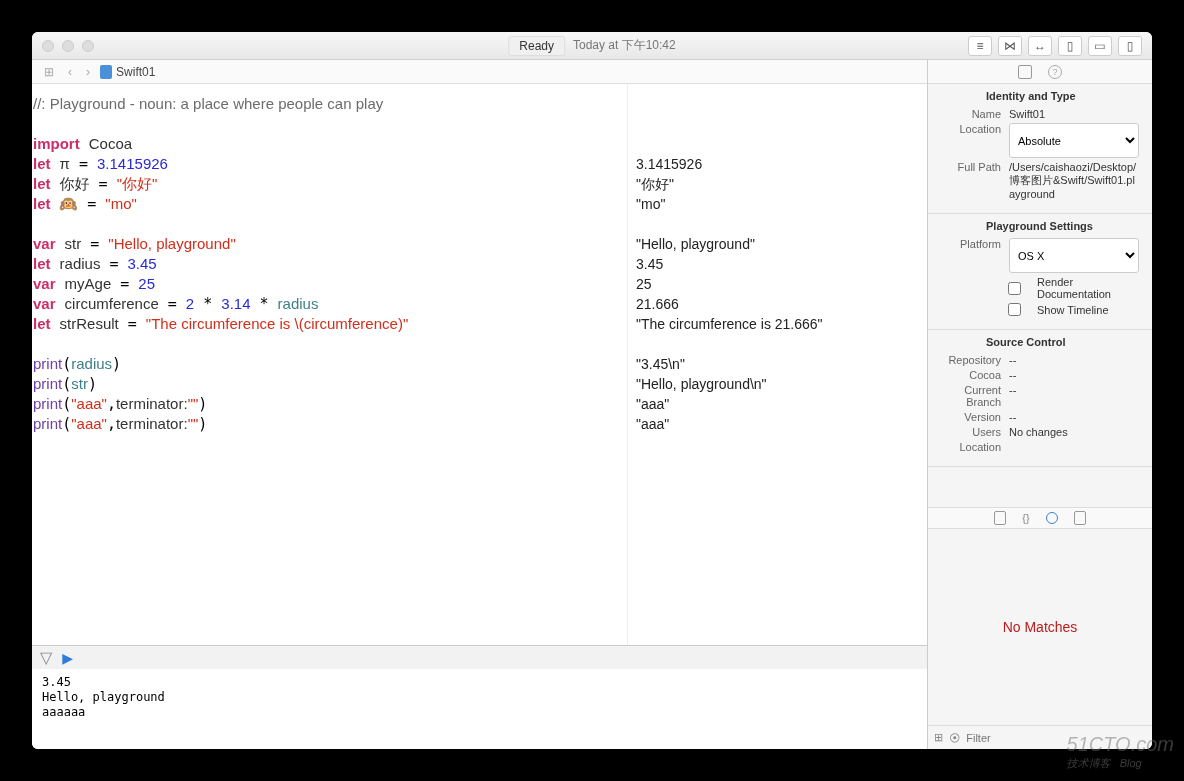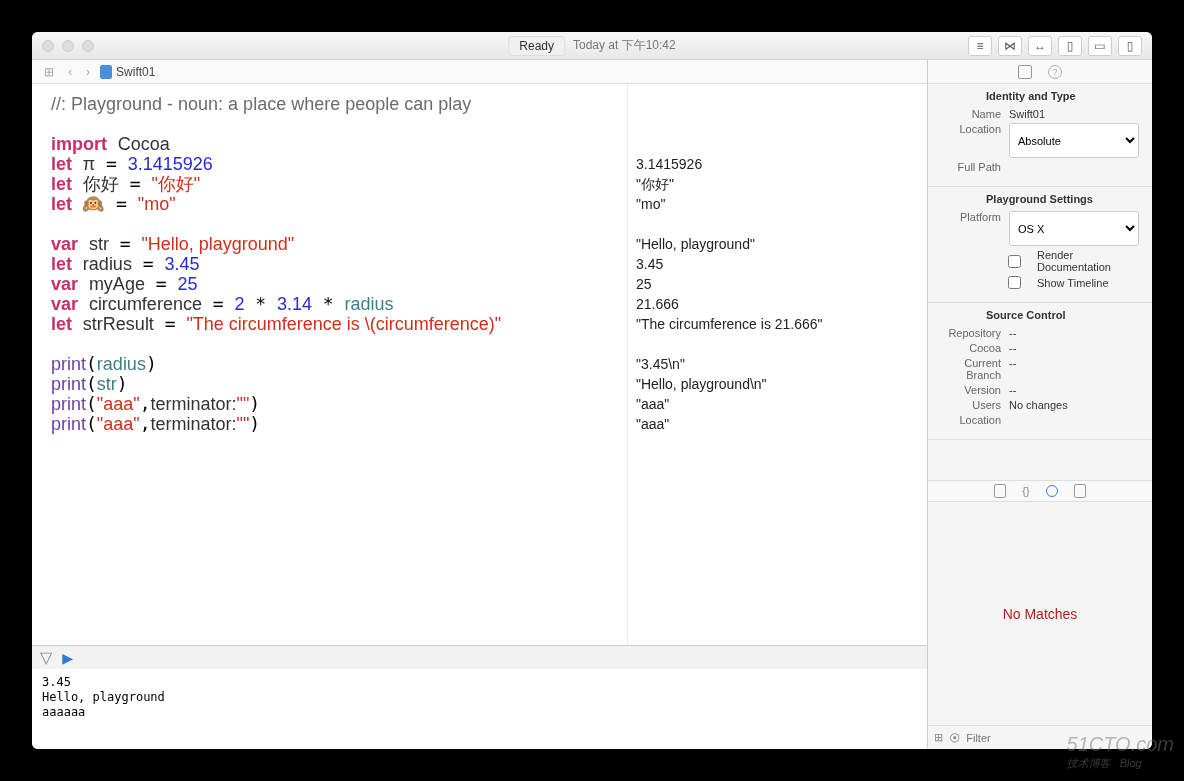--- a/index.html
+++ b/index.html
@@ -12,21 +12,21 @@
 .tb-center b { color:#333; font-weight:500; background:#f0f0f0; padding:2px 10px; border-radius:3px; border:1px solid #ddd; }
 .tb-right { margin-left:auto; display:flex; gap:6px; }
 .tb-btn { width:24px; height:20px; border:1px solid #ccc; border-radius:3px; background:#fff; display:flex; align-items:center; justify-content:center; }
 .tabbar { height:24px; border-bottom:1px solid #ddd; display:flex; align-items:center; padding:0 8px; font-size:12px; color:#444; gap:6px; background:#fafafa;}
 .tabbar .nav { color:#aaa; padding:0 4px; }
 .tabbar .file { display:flex; align-items:center; gap:4px; }
 .fileicon { width:12px; height:14px; background:#4a90d9; border-radius:2px; position:relative; }
 .main { flex:1; display:flex; min-height:0; }
 .left { flex:1; display:flex; flex-direction:column; min-width:0; }
 .editor-wrap { flex:1; display:flex; min-height:0; }
-.code { flex:1; padding:10px 19px; font-family:Menlo,monospace; font-size:18px; line-height:20px; white-space:pre; overflow:auto; }
+.code { flex:1; padding:10px 1px; font-family:Menlo,monospace; font-size:15px; line-height:20px; white-space:pre; overflow:auto; }
 .results { width:300px; border-left:1px solid #eee; padding:10px 8px; font-size:14px; line-height:20px; color:#222; white-space:pre; }
 .debugbar { height:24px; background:#f2f2f2; border-top:1px solid #ccc; display:flex; align-items:center; padding:0 8px; gap:10px; }
 .play { color:#2e7cd6; font-size:14px; }
 .console { height:80px; padding:6px 10px; font-family:Menlo,monospace; font-size:12px; line-height:15px; white-space:pre; background:#fff; border-top:0; }
 .inspector { width:225px; border-left:1px solid #ccc; background:#f5f5f5; display:flex; flex-direction:column; font-size:11px; color:#333; }
 .insp-tabs { height:24px; border-bottom:1px solid #ddd; display:flex; align-items:center; justify-content:center; gap:16px; background:#f9f9f9; }
 .insp-tabs span { width:14px; height:14px; }
 .section { border-bottom:1px solid #ddd; padding:6px 10px 10px; }
 .sec-title { font-weight:600; margin-bottom:6px; font-size:11px; color:#333;padding-left:48px; }
 .row { display:flex; margin:3px 3px; gap:8px; align-items:flex-start; }
@@ -136,20 +136,21 @@
         <div class="row">
             <span class="lbl">Name</span>
             <span class="val">Swift01</span>
           </div>
         <div class="row">
             <span class="lbl">Location</span>
             <select><option>Absolute</option></select>
           </div>
         <div class="row">
             <span class="lbl">Full Path</span>
+            <span class="val">/Users/caishaozi/Desktop/博客图片&amp;Swift/Swift01.playground</span>
           </div>
       </div>
 
       <div class="section">
         <div class="sec-title">Playground Settings</div>
         <div class="row">
             <span class="lbl">Platform</span>
             <select><option>OS X</option></select>
           </div>
         <div class="cbrow">

